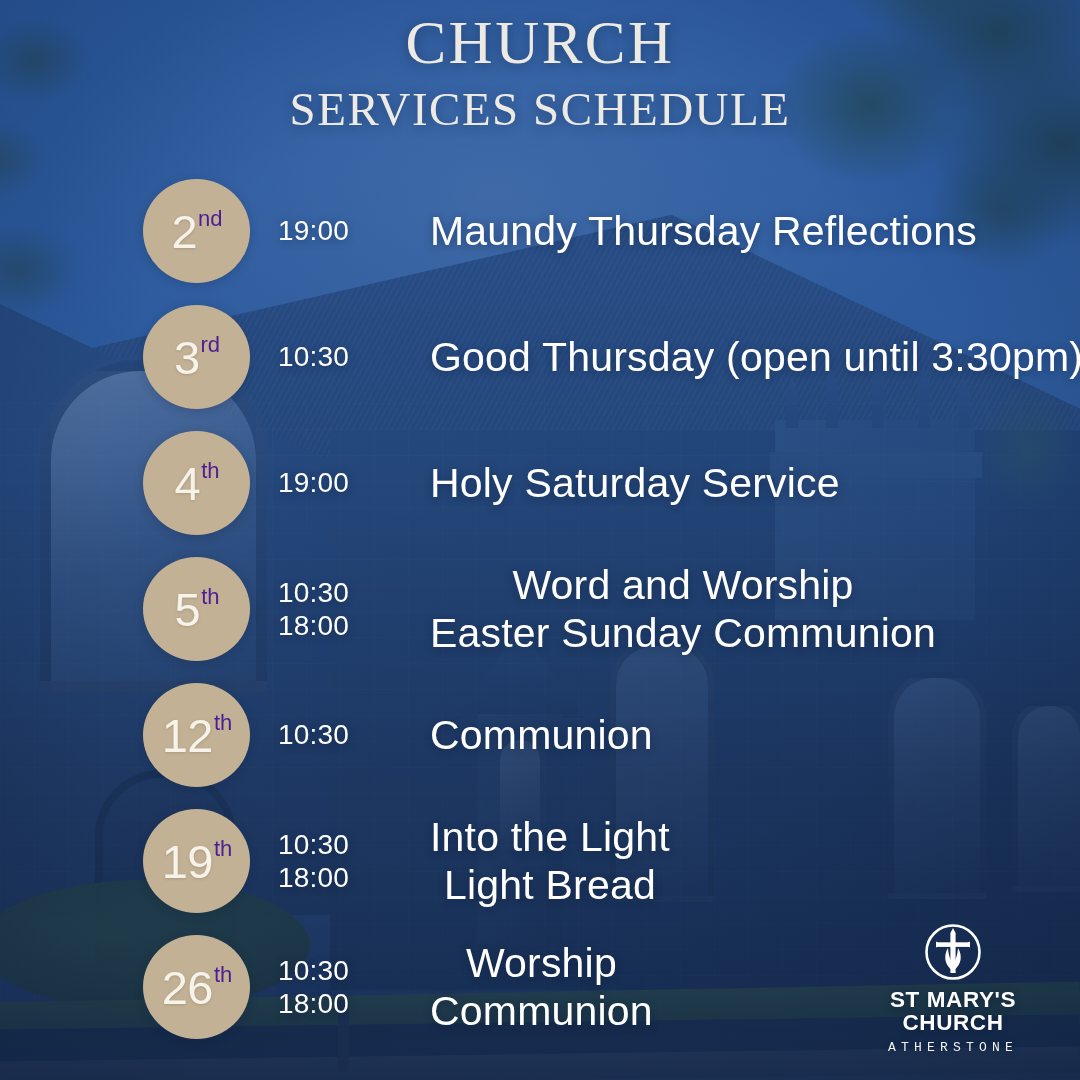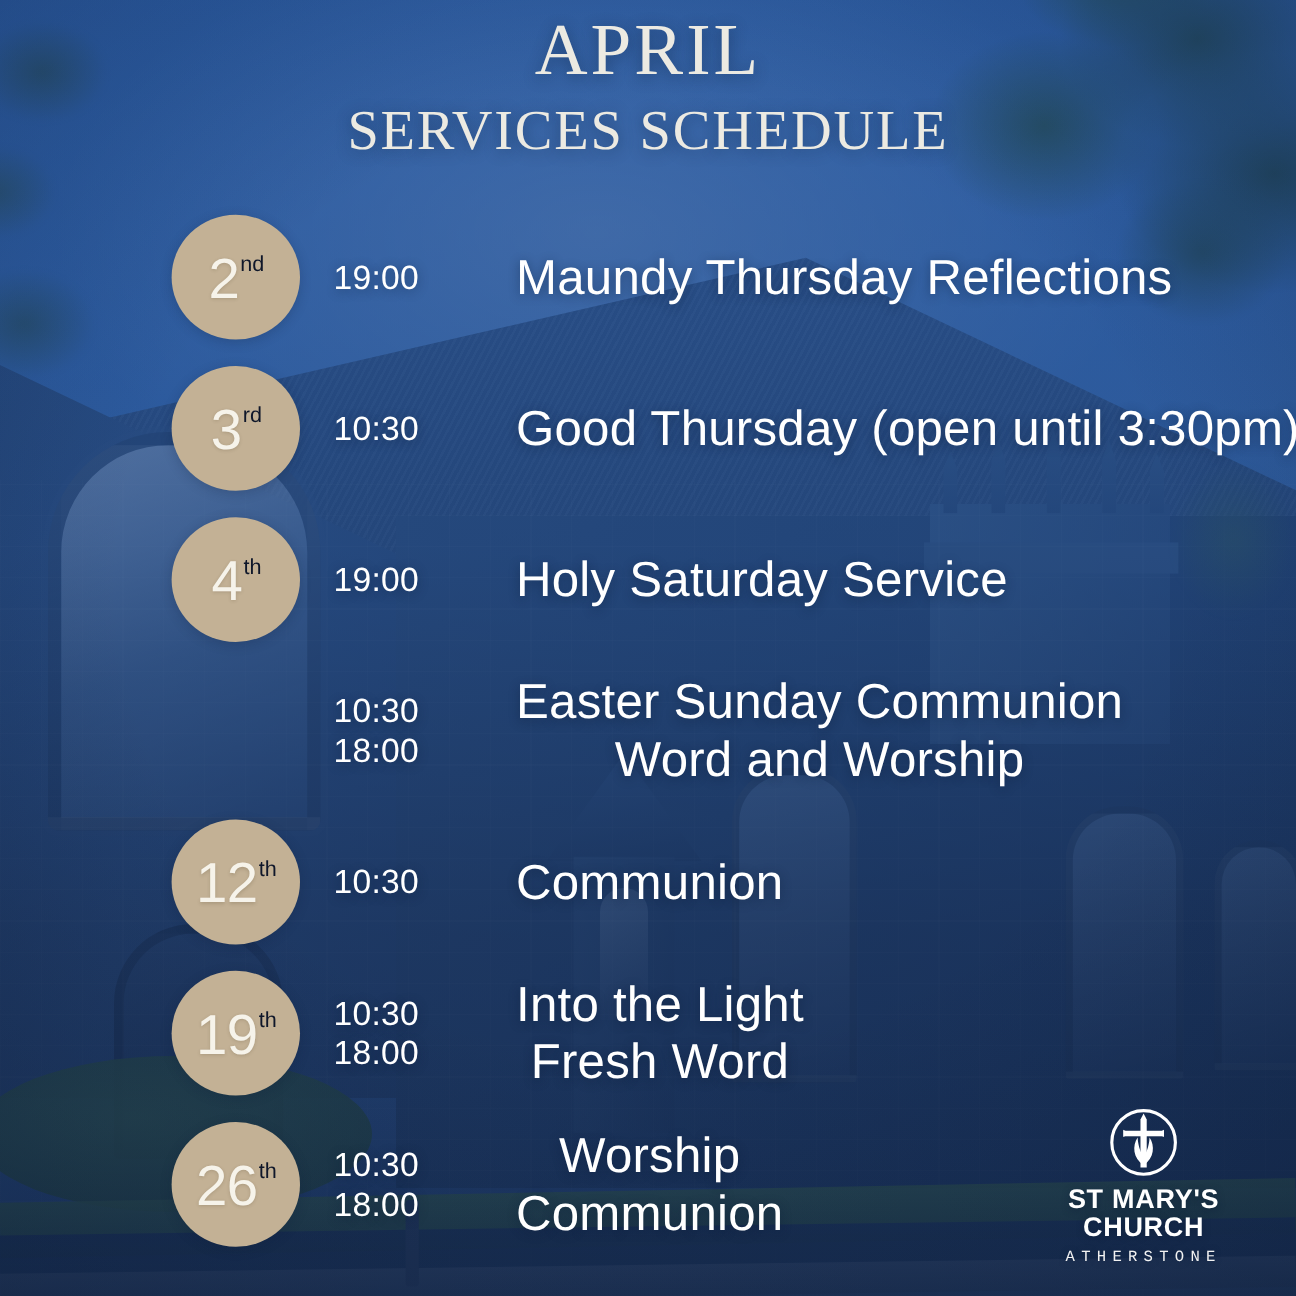--- a/index.html
+++ b/index.html
@@ -180,21 +180,21 @@
     background:#c3b195;
     display:flex;align-items:center;justify-content:center;
     box-shadow:0 2px 10px rgba(12,28,56,.22);
   }
   .daynum{
     color:#f6f3ea;font-size:47px;font-weight:300;line-height:1;
     letter-spacing:-.5px;display:inline-block;
     text-shadow:0 1px 3px rgba(60,50,30,.18);
   }
   .daysup{
-    color:#0f172a;font-size:18px;font-weight:400;line-height:1;
+    color:#4c1d95;font-size:22px;font-weight:400;line-height:1;
     vertical-align:super;position:relative;top:-15px;left:1px;display:inline-block;
   }
 
   .times{position:absolute;left:278px;top:50%;transform:translateY(-50%);text-align:left;}
   .titlescol{position:absolute;left:430px;top:50%;transform:translateY(-50%);text-align:center;}
   .time-line,.name-line{
     color:#ffffff;font-size:28px;font-weight:400;line-height:1.18;
     white-space:nowrap;text-shadow:0 2px 9px rgba(10,26,54,.45);
     letter-spacing:.2px;
   }
@@ -250,21 +250,21 @@
     <div class="post"></div>
     <div class="tree-tr"></div>
     <div class="tree-tr2"></div>
     <div class="tint"></div>
     <div class="vignette"></div>
   </div>
 
   <div class="content">
 
     <div class="titles">
-      <span class="title-main">APRIL</span>
+      <span class="title-main">CHURCH</span>
       <span class="title-sub">SERVICES SCHEDULE</span>
     </div>
 
     <div class="schedule" id="schedule-list">
         <div class="row">
           <div class="daybadge">
             <div><span class="daynum">2</span><span class="daysup">nd</span></div>
           </div>
           <div class="times">
             <div class="time-line">19:00</div>
@@ -289,27 +289,30 @@
             <div><span class="daynum">4</span><span class="daysup">th</span></div>
           </div>
           <div class="times">
             <div class="time-line">19:00</div>
           </div>
           <div class="titlescol">
             <div class="name-line">Holy Saturday Service</div>
           </div>
         </div>
         <div class="row">
+          <div class="daybadge">
+            <div><span class="daynum">5</span><span class="daysup">th</span></div>
+          </div>
           <div class="times">
             <div class="time-line">10:30</div>
             <div class="time-line">18:00</div>
           </div>
           <div class="titlescol">
+            <div class="name-line">Word and Worship</div>
             <div class="name-line">Easter Sunday Communion</div>
-            <div class="name-line">Word and Worship</div>
           </div>
         </div>
         <div class="row">
           <div class="daybadge">
             <div><span class="daynum">12</span><span class="daysup">th</span></div>
           </div>
           <div class="times">
             <div class="time-line">10:30</div>
           </div>
           <div class="titlescol">
@@ -319,21 +322,21 @@
         <div class="row">
           <div class="daybadge">
             <div><span class="daynum">19</span><span class="daysup">th</span></div>
           </div>
           <div class="times">
             <div class="time-line">10:30</div>
             <div class="time-line">18:00</div>
           </div>
           <div class="titlescol">
             <div class="name-line">Into the Light</div>
-            <div class="name-line">Fresh Word</div>
+            <div class="name-line">Light Bread</div>
           </div>
         </div>
         <div class="row">
           <div class="daybadge">
             <div><span class="daynum">26</span><span class="daysup">th</span></div>
           </div>
           <div class="times">
             <div class="time-line">10:30</div>
             <div class="time-line">18:00</div>
           </div>

